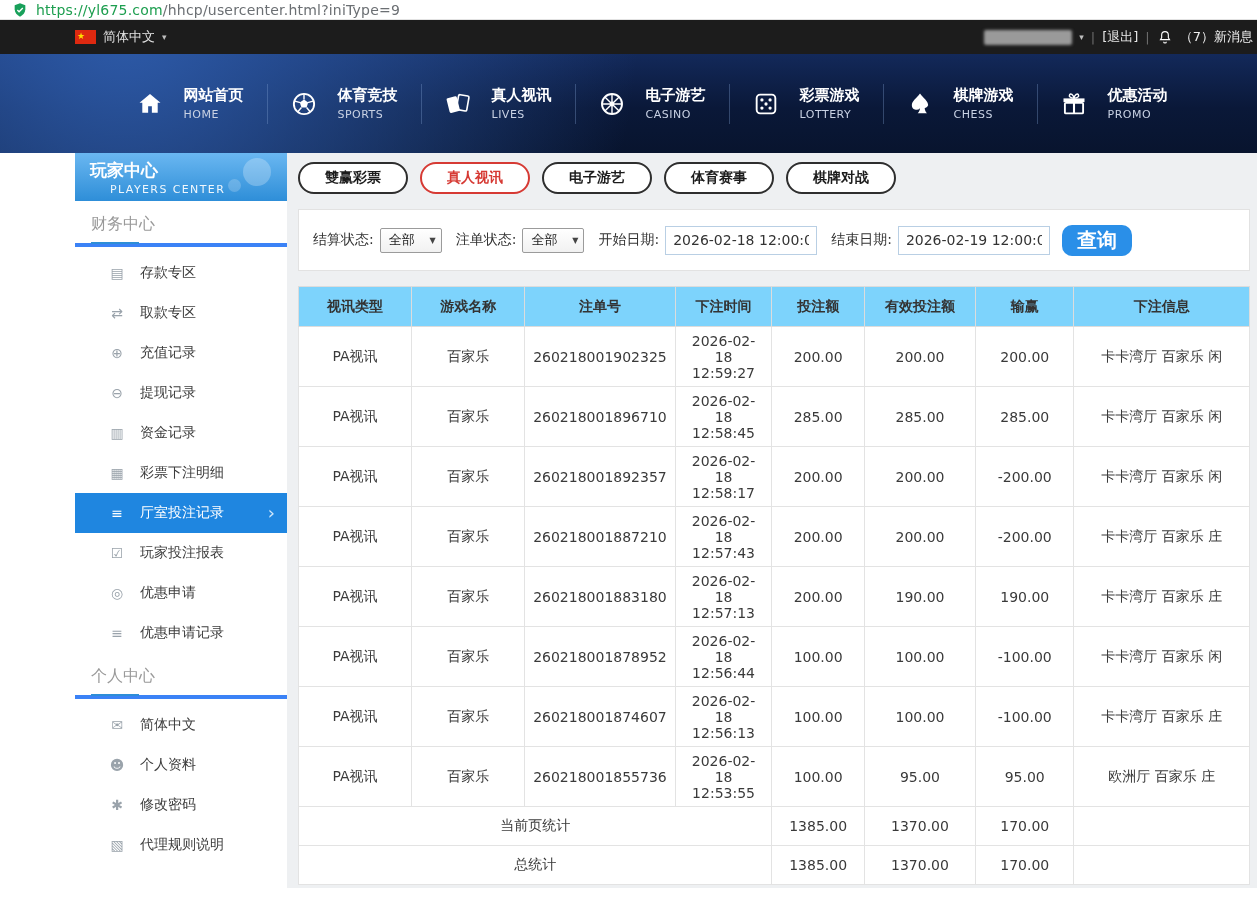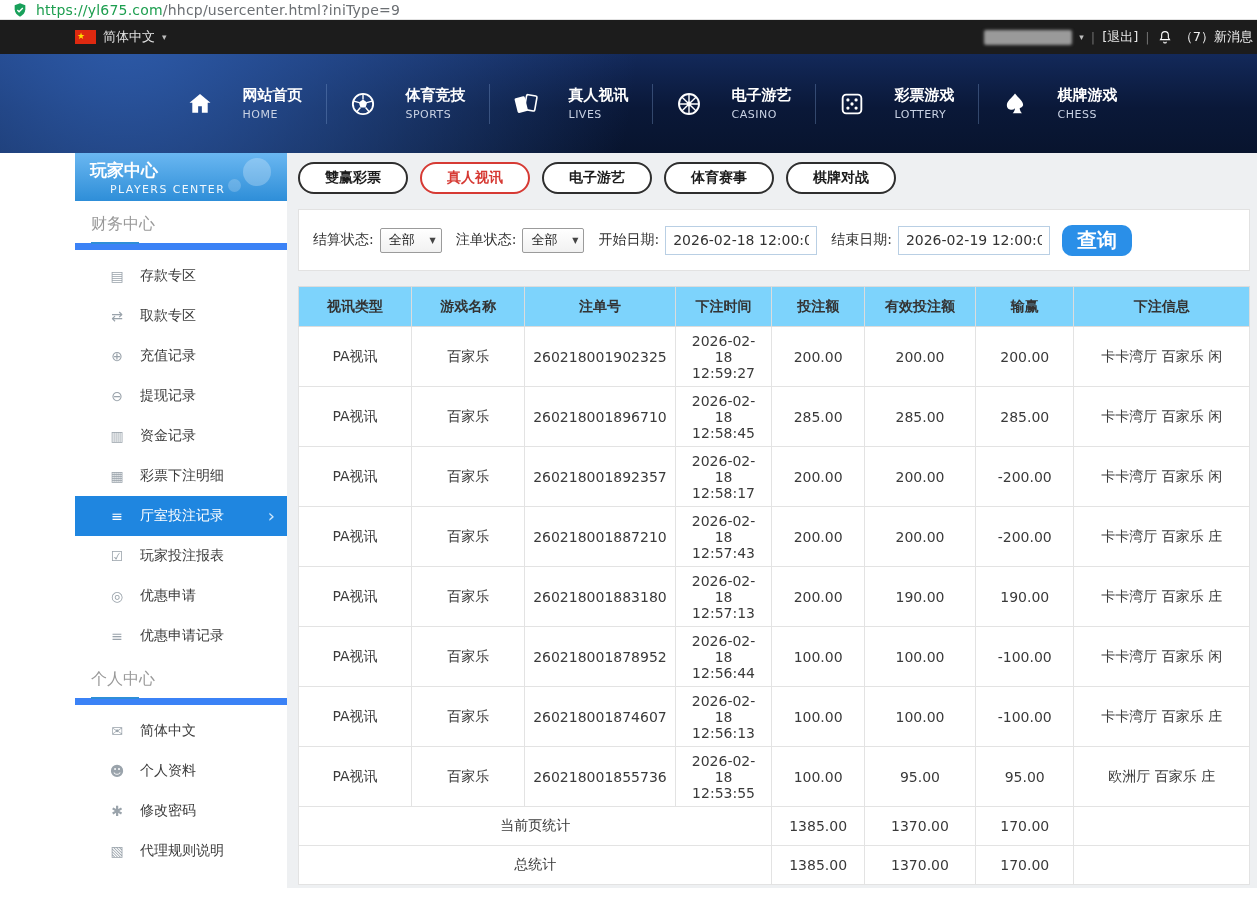--- a/index.html
+++ b/index.html
@@ -26,42 +26,42 @@
   .sep { color:#6d6d6d; }
   .logout { color:#e8e8e8; cursor:pointer; text-decoration:none; }
   .bell svg { width:16px; height:16px; display:block; }
   .messages { color:#f0f0f0; cursor:pointer; white-space:nowrap; }
 
   
   .navbar { height:99px; display:flex; align-items:center; justify-content:center;
     padding-left:46px;
     background: radial-gradient(circle at 10% -30%, #2d5aa8 0%, rgba(45,90,168,0) 45%),
                 linear-gradient(180deg,#13295a 0%, #0a1838 55%, #08142e 100%); }
-  .nav-item { display:flex; align-items:center; gap:29px; padding:0 23px; position:relative; cursor:pointer; }
+  .nav-item { display:flex; align-items:center; gap:20px; padding:0 23px; position:relative; cursor:pointer; }
   .nav-item + .nav-item::before { content:""; position:absolute; left:0; top:50%;
     transform:translateY(-50%); width:1px; height:40px; background:rgba(130,160,210,.35); }
   .nav-icon svg { width:28px; height:28px; display:block; }
   .nav-zh { font-size:15px; font-weight:bold; color:#fff; white-space:nowrap; }
   .nav-en { font-size:11px; color:#c9d2e4; margin-top:3px; letter-spacing:.5px; }
 
   
   .page { display:flex; height:735px; background:#fff; padding-left:75px; overflow:hidden; }
 
   
   .sidebar { width:212px; flex-shrink:0; background:#fff; }
   .sidebar-head { height:48px; padding:6px 0 0 15px; position:relative; overflow:hidden;
     background:linear-gradient(180deg,#6ab7f1 0%, #2e8ed8 100%); }
   .sidebar-head::before { content:""; position:absolute; right:16px; top:5px; width:28px; height:28px;
     border-radius:50%; background:rgba(255,255,255,.25); }
   .sidebar-head::after { content:""; position:absolute; right:46px; top:26px; width:13px; height:13px;
     border-radius:50%; background:rgba(255,255,255,.2); }
   .sh-title { font-size:17px; font-weight:bold; color:#fff; }
   .sh-sub { font-size:11px; color:rgba(255,255,255,.92); letter-spacing:1.4px; margin-top:1px;padding-left:20px; }
   .section-title { font-size:16px; color:#999; padding:13px 0 8px 16px;
-    border-bottom:7px solid #3b82f6; position:relative; margin-bottom:6px; }
+    border-bottom:4px solid #3b82f6; position:relative; margin-bottom:6px; }
   .section-title::after { content:""; position:absolute; left:16px; bottom:-1px;
     width:48px; height:2px; background:#2e8ed8; }
   .side-list { list-style:none; }
   .side-item { height:40px; display:flex; align-items:center; gap:15px; padding-left:34px;
     font-size:14px; color:#3c3c3c; cursor:pointer; position:relative; }
   .si-icon { color:#9aa3ab; font-size:14px; width:16px; text-align:center; }
   .side-item.active { background:#1f86e0; color:#fff; }
   .side-item.active .si-icon { color:#fff; }
   .si-arrow { position:absolute; right:12px; color:#cfe7fb; font-size:18px; line-height:1; }
 
@@ -200,20 +200,34 @@
   </div>
   <div class="nav-item">
     <span class="nav-icon">
         <svg viewBox="0 0 24 24">
           <path d="M12 3C9 7 5 9.5 5 13a4 4 0 007 2.6c-.2 1.8-.8 3.2-2 4.4h8c-1.2-1.2-1.8-2.6-2-4.4A4 4 0 0019 13c0-3.5-4-6-7-10z" fill="#fff"></path>
         </svg>
       </span>
     <span>
         <div class="nav-zh">棋牌游戏</div>
         <div class="nav-en">CHESS</div>
+      </span>
+  </div>
+  <div class="nav-item">
+    <span class="nav-icon">
+        <svg viewBox="0 0 24 24">
+          <rect x="4.2" y="11" width="15.6" height="9" rx="0.8" fill="none" stroke="#fff" stroke-width="1.6"></rect>
+          <rect x="3" y="7.2" width="18" height="3.2" fill="#fff"></rect>
+          <path d="M12 7.2V20" stroke="#fff" stroke-width="1.8"></path>
+          <path d="M12 7c-3.2 0-4.6-1.6-3.8-2.9C9 2.8 11.4 3.6 12 7zm0 0c3.2 0 4.6-1.6 3.8-2.9C15 2.8 12.6 3.6 12 7z" fill="none" stroke="#fff" stroke-width="1.2"></path>
+        </svg>
+      </span>
+    <span>
+        <div class="nav-zh">优惠活动</div>
+        <div class="nav-en">PROMO</div>
       </span>
   </div>
 </nav>
 
 <div class="page">
 
   <aside class="sidebar">
     <div class="sidebar-head">
       <div class="sh-title">玩家中心</div>
       <div class="sh-sub">PLAYERS CENTER</div>

